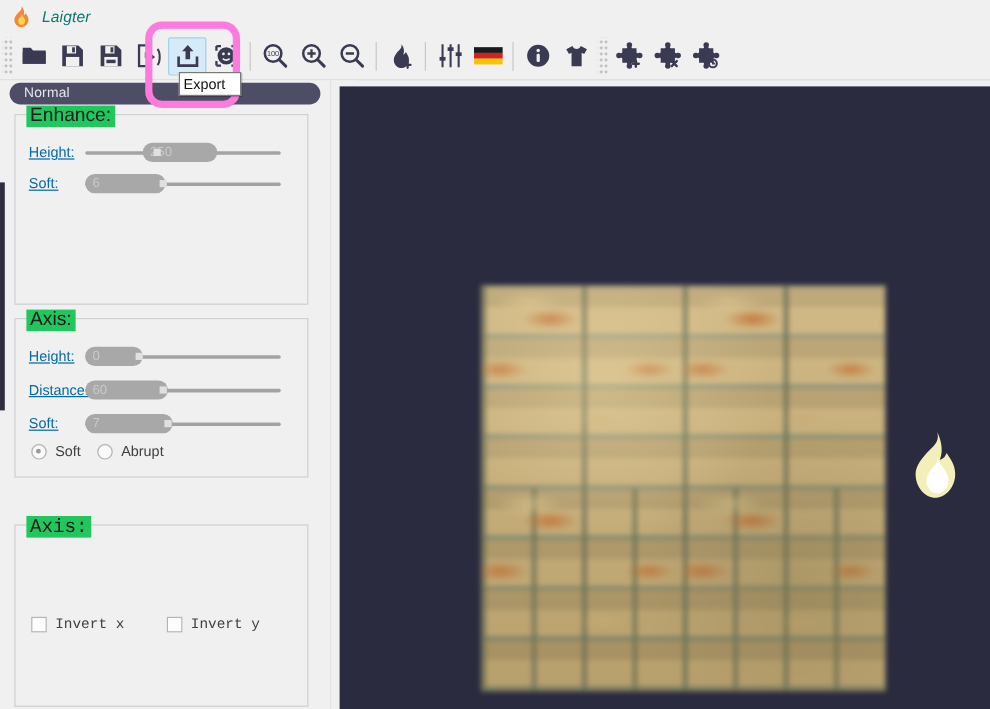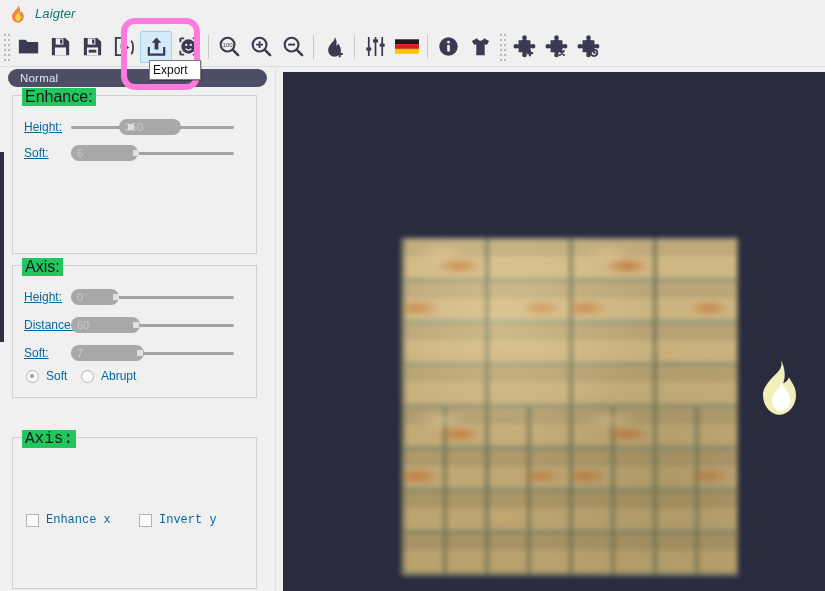--- a/index.html
+++ b/index.html
@@ -217,21 +217,21 @@
     border-radius: 50%;
     background: #9a9a9a;
   }
   .checkbox {
     width: 13px; height: 13px;
     border: 1.5px solid #b4b4b4;
     background: #fcfcfc;
   }
   .opt-label {
     font-size: 12px;
-    color: #0369a1;
+    color: #404040;
     margin-left: 7px;
     white-space: nowrap;
   }
 
   
   #preview {
     position: absolute;
     left: 283px; top: 72px;
     width: 542px; height: 519px;
     background: #2b2b40;
@@ -508,21 +508,21 @@
         <span class="radio"></span>
         <span class="opt-label">Abrupt</span>
       </div>
     </div>
 
     <div class="group" id="grp-axis">
       <span class="legend">Axis:</span>
 
       <div class="check-row" style="top:75px; left:13px;">
         <span class="checkbox"></span>
-        <span class="opt-label">Enhance x</span>
+        <span class="opt-label">Invert x</span>
       </div>
       <div class="check-row" style="top:75px; left:126px;">
         <span class="checkbox"></span>
         <span class="opt-label">Invert y</span>
       </div>
     </div>
   </div>
 
   <div id="right-scrollbar"></div>
 

